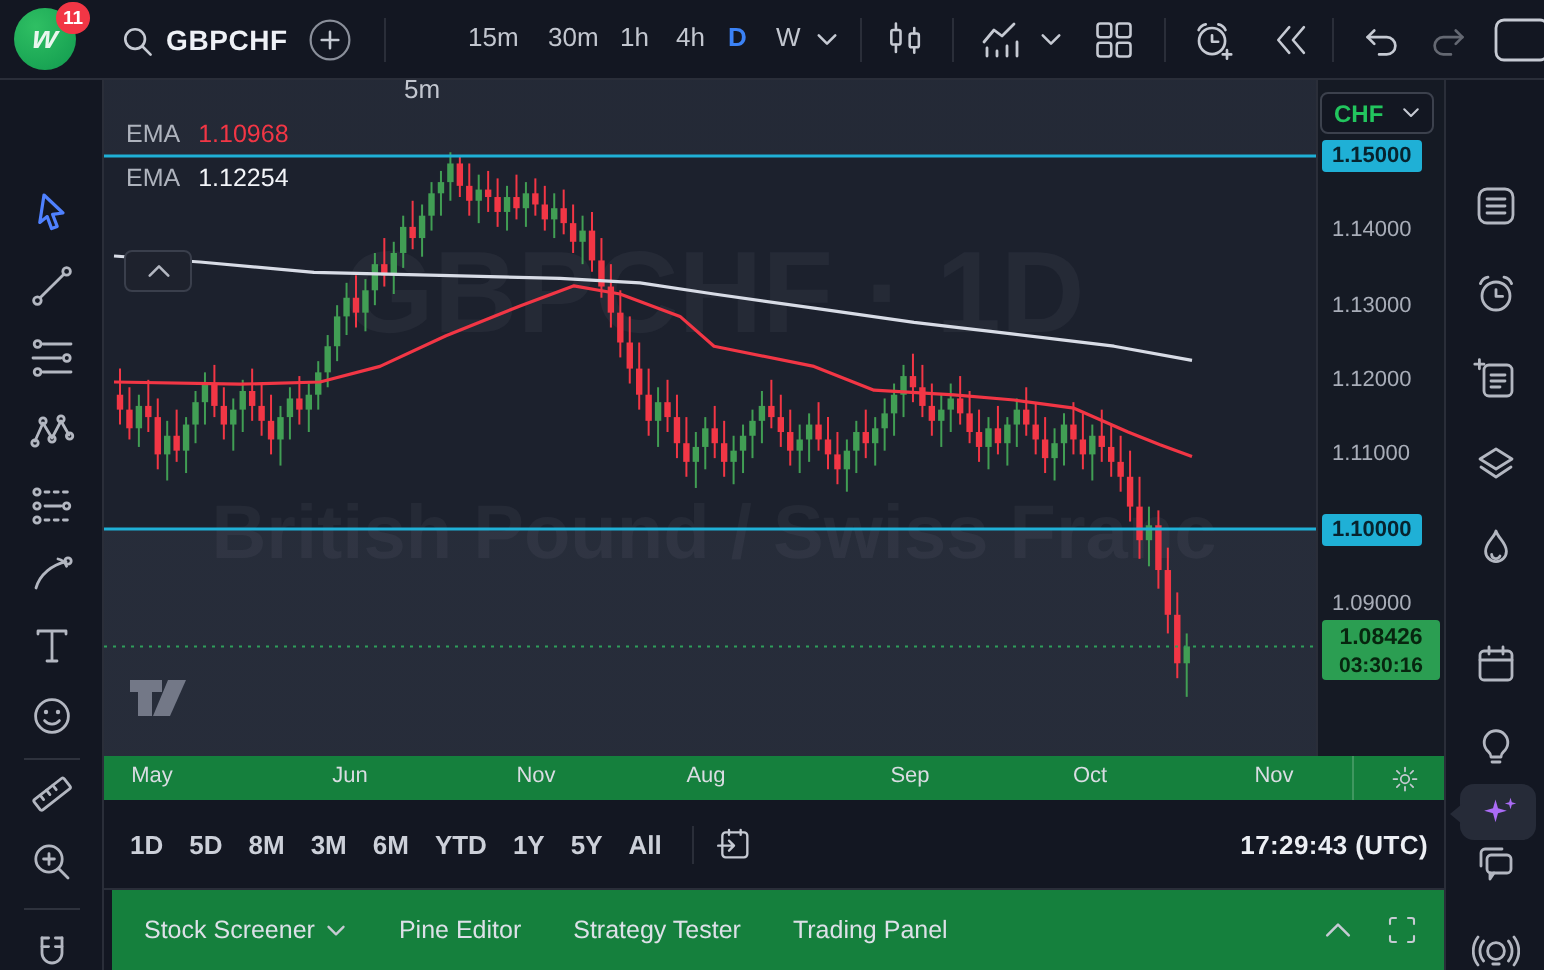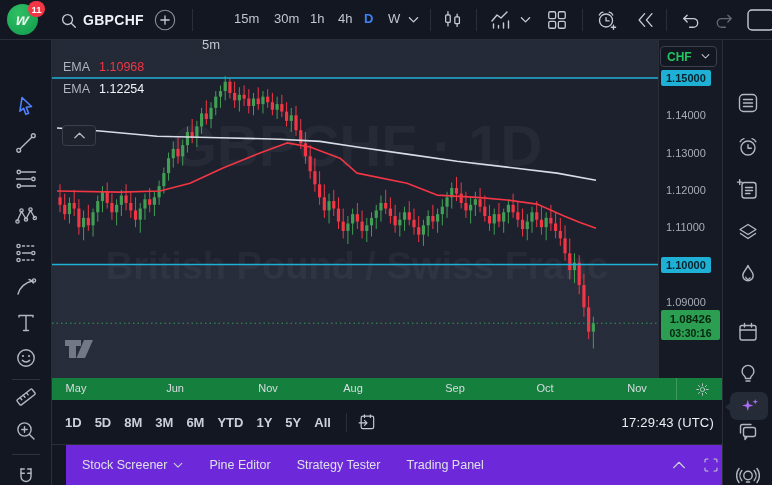--- a/index.html
+++ b/index.html
@@ -71,24 +71,24 @@
   .time-axis{position:absolute;left:52px;top:378px;width:670px;height:22px;background:#15803d;z-index:10;}
   .month{position:absolute;top:4px;transform:translateX(-50%);font-size:11px;color:#d9dce2;}
   .ta-sep{position:absolute;left:624px;top:0;width:1px;height:22px;background:rgba(255,255,255,.18);}
   .ta-gear{position:absolute;left:630px;top:0;width:40px;height:22px;display:flex;align-items:center;justify-content:center;}
 
   
   .range-row{position:absolute;left:52px;top:400px;width:670px;height:45px;background:#131722;
              border-bottom:1px solid #2a2e39;display:flex;align-items:center;padding:0 8px 0 13px;z-index:10;}
   .rng{font-size:13px;font-weight:600;color:#ccd0d9;margin-right:13px;}
   .rng-sep{width:1px;height:19px;background:#2a2e39;margin:0 10px 0 2px;}
-  .clock{margin-left:auto;font-size:13px;font-weight:400;color:#eceff4;letter-spacing:.2px;}
+  .clock{margin-left:auto;font-size:13px;font-weight:700;color:#eceff4;letter-spacing:.2px;}
 
   
-  .footer{position:absolute;left:66px;top:445px;width:670px;height:40px;background:#6d28d9;
+  .footer{position:absolute;left:56px;top:445px;width:670px;height:40px;background:#15803d;
           display:flex;align-items:center;padding-left:16px;z-index:10;}
   .ft-item{font-size:12.5px;color:#dde0e8;margin-right:26px;display:flex;align-items:center;gap:6px;}
   .ft-icons{position:absolute;right:16px;top:0;height:40px;display:flex;align-items:center;gap:14px;}
 
   svg{display:block;}
   .ic{stroke:#c6cad3;fill:none;stroke-width:1.4;stroke-linecap:round;stroke-linejoin:round;}
   .ic-g{stroke:#b3b7c1;fill:none;stroke-width:1.4;stroke-linecap:round;stroke-linejoin:round;}
 </style>
 </head>
 <body>

